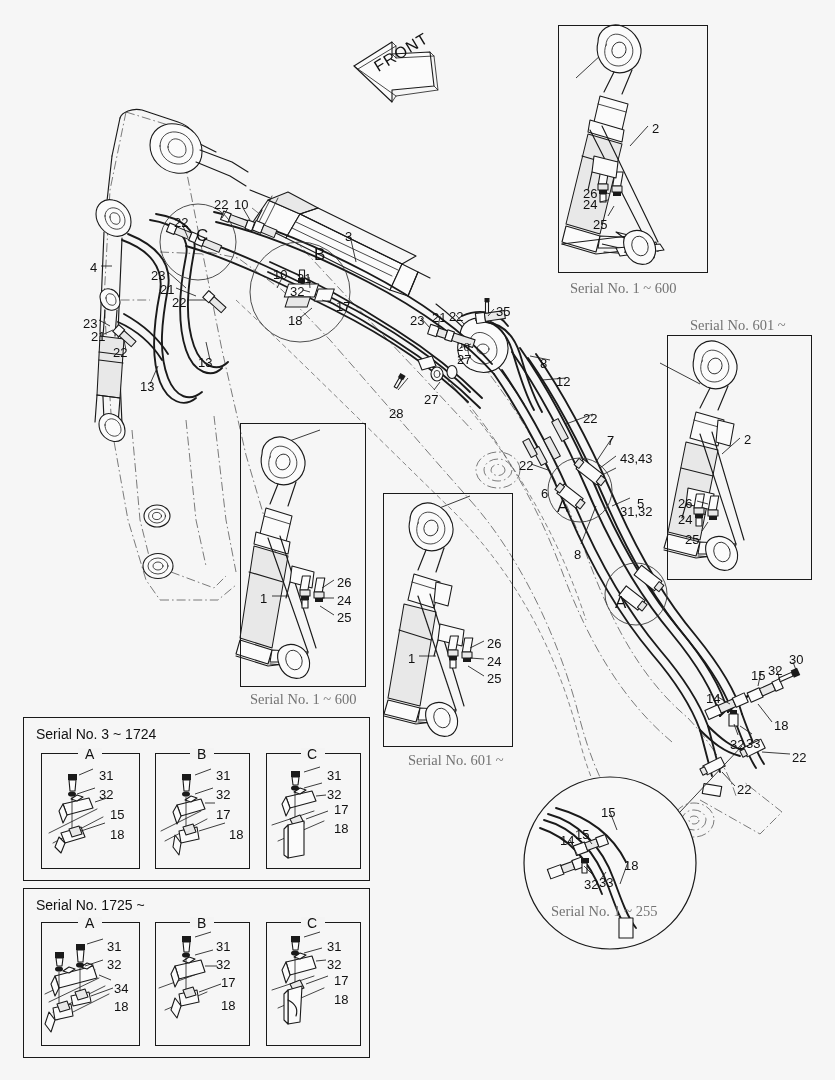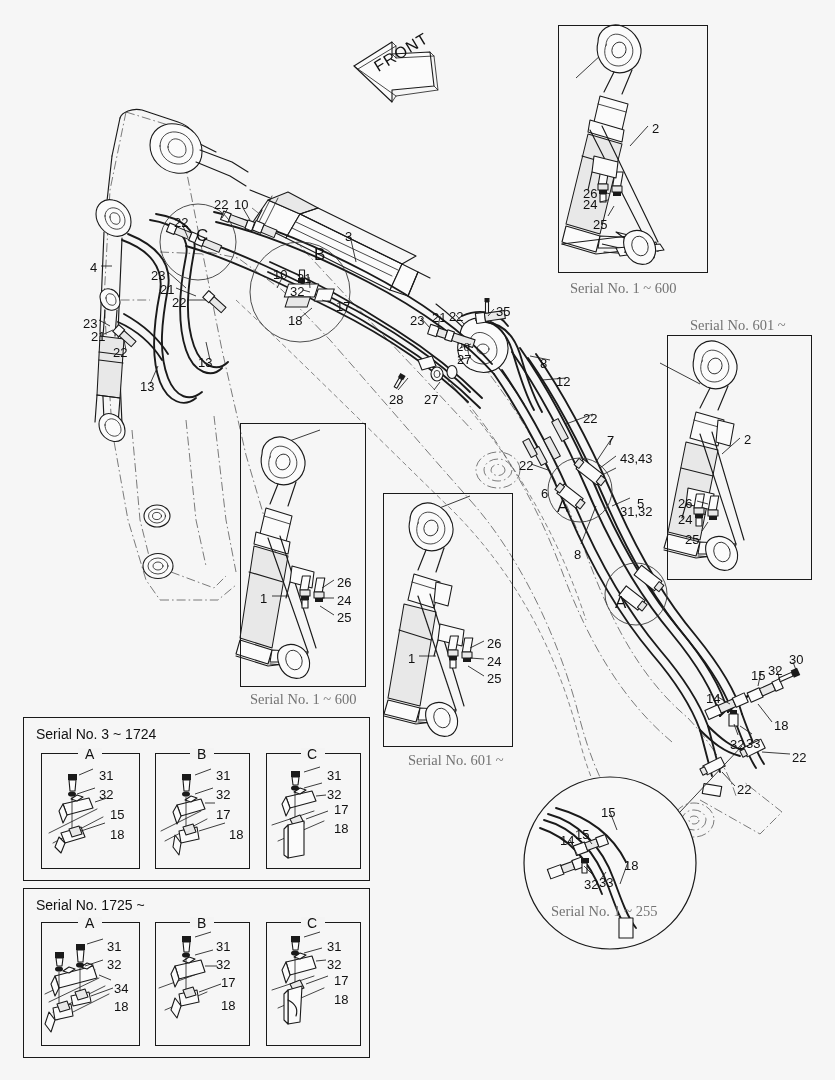--- a/index.html
+++ b/index.html
@@ -826,21 +826,21 @@
       <div class="lbl" style="left: 449px; top: 310px;">22</div>
       <div class="lbl" style="left: 496px; top: 305px;">35</div>
       <div class="lbl" style="left: 91px; top: 330px;">21</div>
       <div class="lbl" style="left: 113px; top: 346px;">22</div>
       <div class="lbl" style="left: 457px; top: 340px; font-family: Liberation Serif, serif;">20</div>
       <div class="lbl" style="left: 540px; top: 357px;">8</div>
       <div class="lbl" style="left: 457px; top: 353px;">27</div>
       <div class="lbl" style="left: 198px; top: 356px;">13</div>
       <div class="lbl" style="left: 140px; top: 380px;">13</div>
       <div class="lbl" style="left: 556px; top: 375px;">12</div>
-      <div class="lbl" style="left: 389px; top: 393px;">28</div>
+      <div class="lbl" style="left: 389px; top: 407px;">28</div>
       <div class="lbl" style="left: 424px; top: 393px;">27</div>
       <div class="lbl" style="left: 583px; top: 412px;">22</div>
       <div class="lbl" style="left: 607px; top: 434px;">7</div>
       <div class="lbl" style="left: 620px; top: 452px;">43,43</div>
       <div class="lbl" style="left: 519px; top: 459px;">22</div>
       <div class="lbl" style="left: 620px; top: 465px; margin-top: 40px;">31,32</div>
       <div class="lbl" style="left: 541px; top: 487px;">6</div>
       <div class="lbl big" style="left: 557px; top: 500px;">A</div>
       <div class="lbl" style="left: 637px; top: 497px;">5</div>
       <div class="lbl" style="left: 574px; top: 548px;">8</div>

